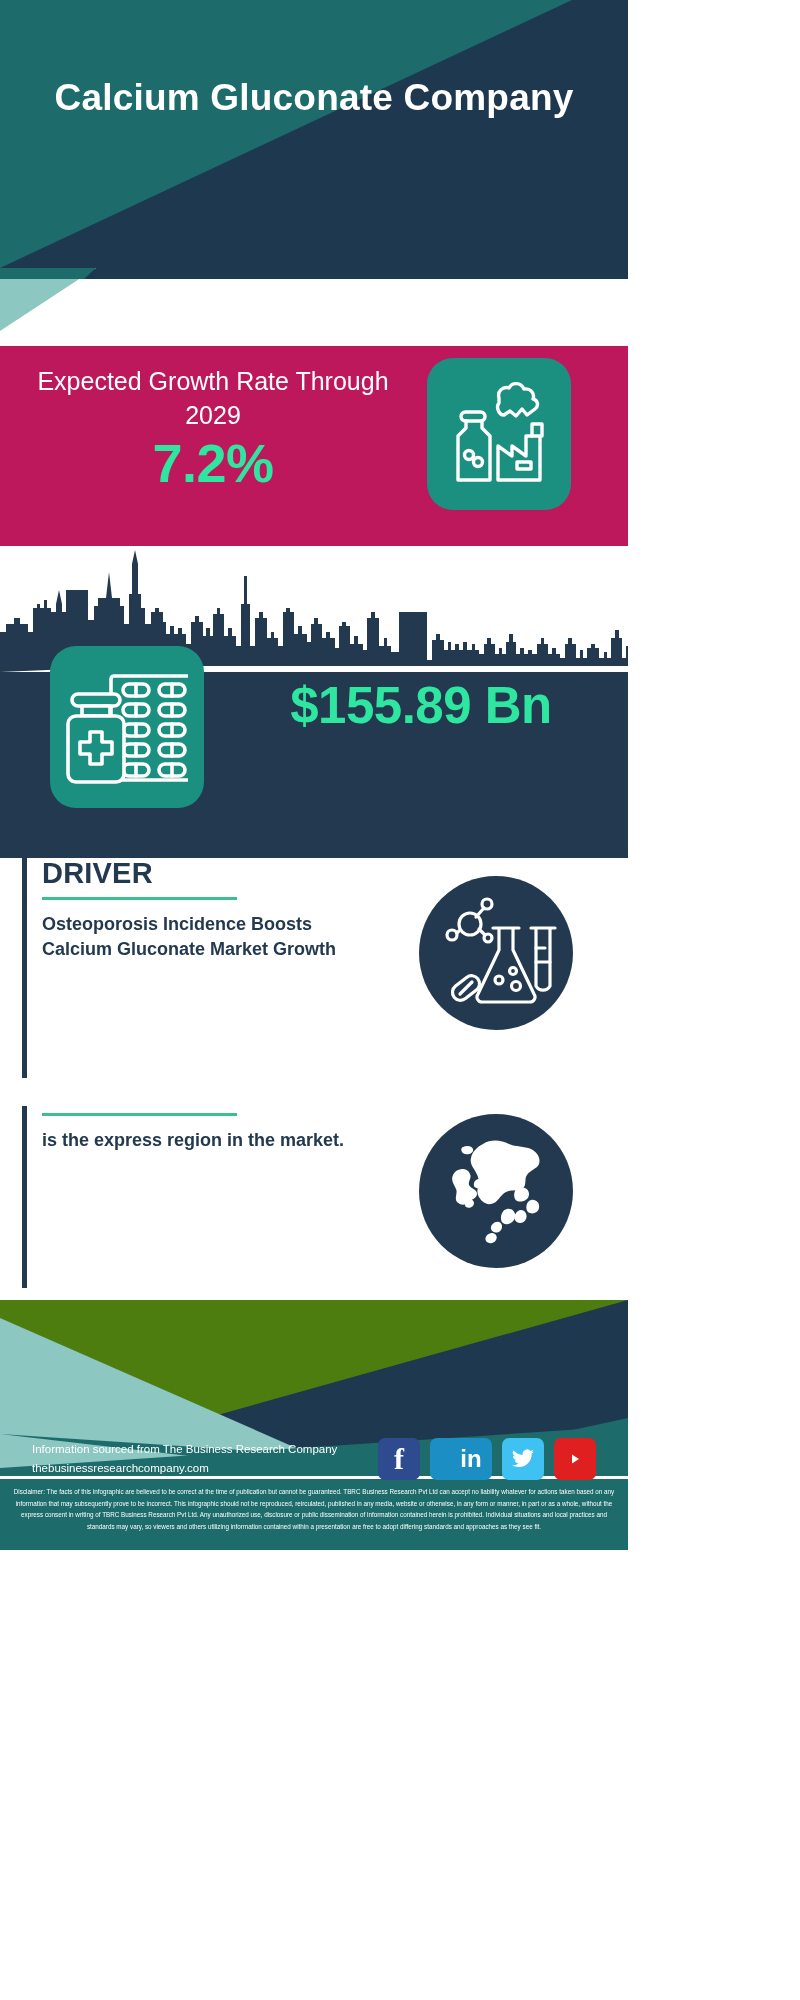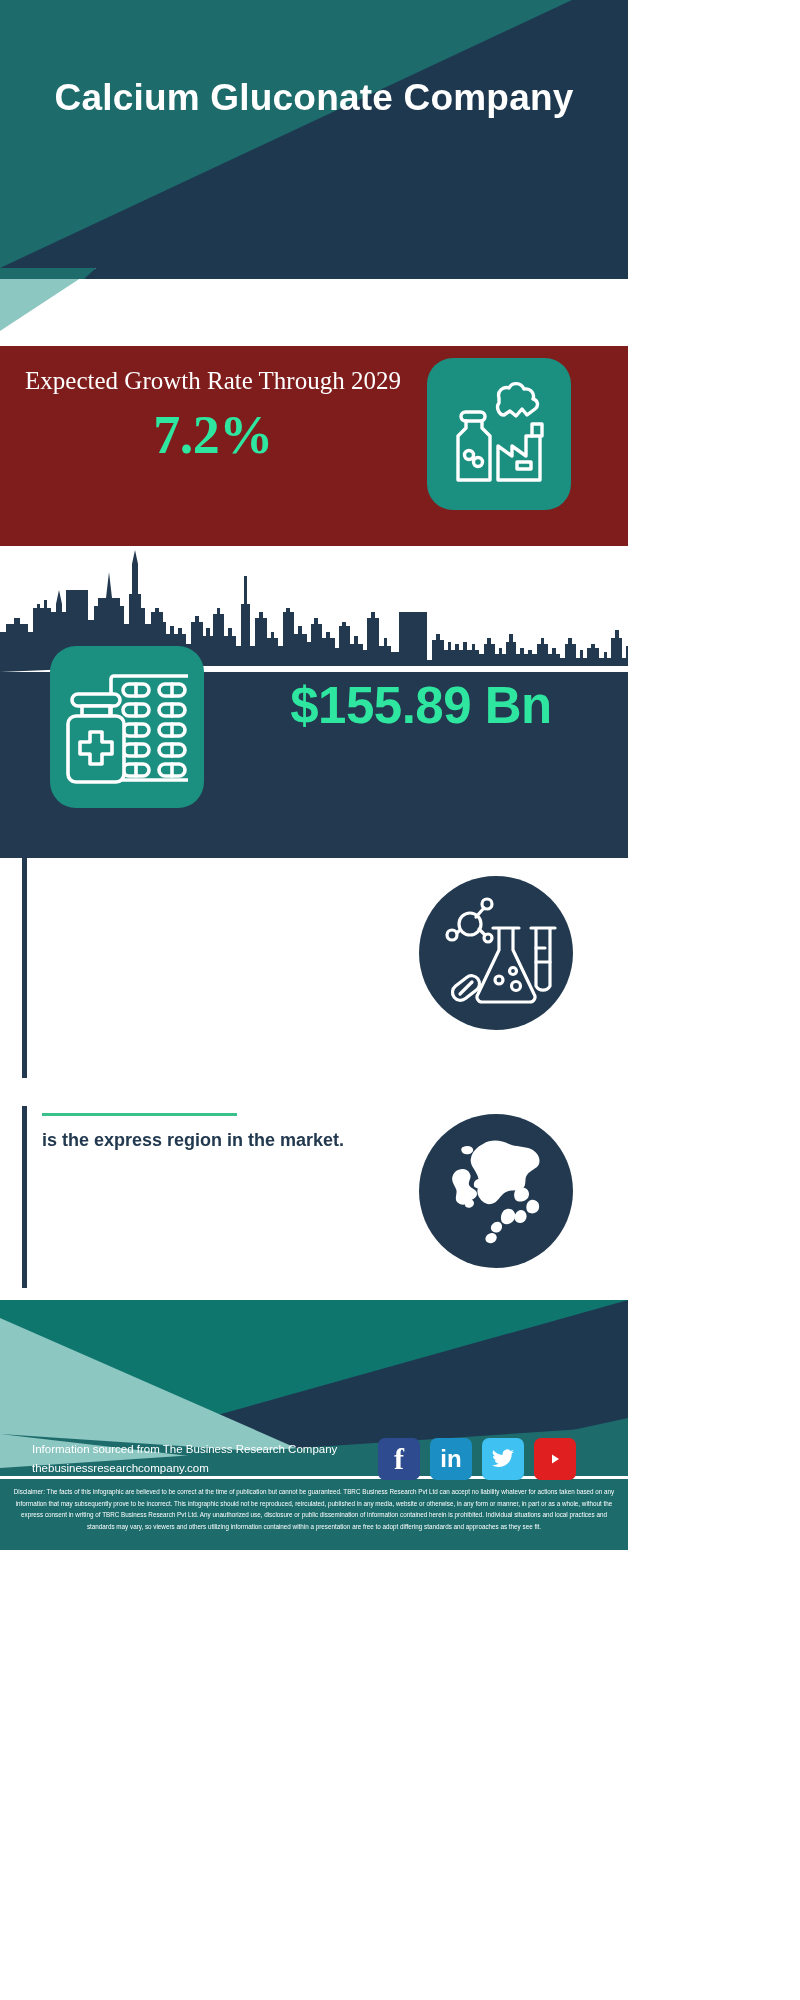--- a/index.html
+++ b/index.html
@@ -78,39 +78,37 @@
     width: 100px; height: 14px;
     background: #1d6b6b;
     clip-path: polygon(0 0, 96px 0, 84px 11px, 0 11px);
   }
 
   
   .growth {
     position: relative;
     width: 628px;
     height: 200px;
-    background: #7f1d1d;
-    overflow: hidden;
-    font-family: Liberation Serif, serif;
+    background: #be185d;
+    overflow: hidden;
   }
   .growth-text {
     position: absolute;
     left: 24px;
     top: 18px;
     width: 378px;
     text-align: center;
     color: #ffffff;
   }
   .growth-label {
     font-size: 25px;
     line-height: 1.36;
     font-weight: normal;
   }
   .growth-value {
-    margin-top: 6px;
     font-size: 54px;
     font-weight: bold;
     color: #2fe6a0;
     letter-spacing: -0.5px;
     text-align: center;
   }
   .growth-icon-box {
     position: absolute;
     left: 427px;
     top: 12px;
@@ -229,21 +227,21 @@
   #card-driver .card-circle { left: 397px; top: 18px; }
   #card-europe { top: 248px; height: 190px; }
   #card-europe .card-bar { height: 182px; }
   #card-europe .card-circle { left: 397px; top: 8px; }
 
   
   .footer {
     position: relative;
     width: 758px;
     height: 250px;
-    background: #0f766e;
+    background: #4d7c0f;
     overflow: hidden;
   }
   .f-navy {
     position: absolute; left: 0; top: 0;
     width: 628px; height: 176px;
     background: #1e3850;
     clip-path: polygon(628px 0, 628px 176px, 0 176px);
   }
   .f-lightteal {
     position: absolute; left: 0; top: 0;
@@ -284,21 +282,21 @@
     width: 42px;
     height: 42px;
     border-radius: 7px;
     display: flex;
     align-items: center;
     justify-content: center;
     color: #ffffff;
     font-weight: bold;
   }
   .sicon-fb { background: #2d4b8e; font-size: 30px; font-family: "Liberation Serif", serif; }
-  .sicon-li { background: #1b8fc4; font-size: 24px; }
+  .sicon-li { background: #1b8fc4; font-size: 24px; padding-left: 20px; }
   .sicon-tw { background: #3fc1f2; }
   .sicon-yt { background: #e02020; }
 
   .disclaimer {
     position: absolute;
     left: 0;
     top: 176px;
     width: 628px;
     height: 74px;
     background: #1d6b6b;
@@ -386,20 +384,25 @@
     </div>
     <div class="market-text">
       <div class="market-value">$155.89 Bn</div>
     </div>
   </div>
 
   <div class="cards">
 
     <div class="card" id="card-driver">
       <div class="card-bar"></div>
+      <div class="card-body">
+        <div class="card-title">DRIVER</div>
+        <div class="card-rule"></div>
+        <div class="card-text">Osteoporosis Incidence Boosts Calcium Gluconate Market Growth</div>
+      </div>
       <div class="card-circle">
         <svg width="154" height="154" viewBox="0 0 154 154" fill="none" stroke="#ffffff" stroke-width="3.2" stroke-linejoin="round" stroke-linecap="round">
           <circle cx="51" cy="48" r="11"></circle>
           <circle cx="68" cy="28" r="5"></circle>
           <circle cx="33" cy="59" r="5"></circle>
           <circle cx="69" cy="62" r="4"></circle>
           <line x1="57" y1="41" x2="65" y2="32"></line>
           <line x1="41" y1="54" x2="38" y2="57"></line>
           <line x1="60" y1="53" x2="66" y2="59"></line>
           <path d="M74 52h26M80 52v22L59 118a5 5 0 004 8h48a5 5 0 004-8L94 74V52"></path>

